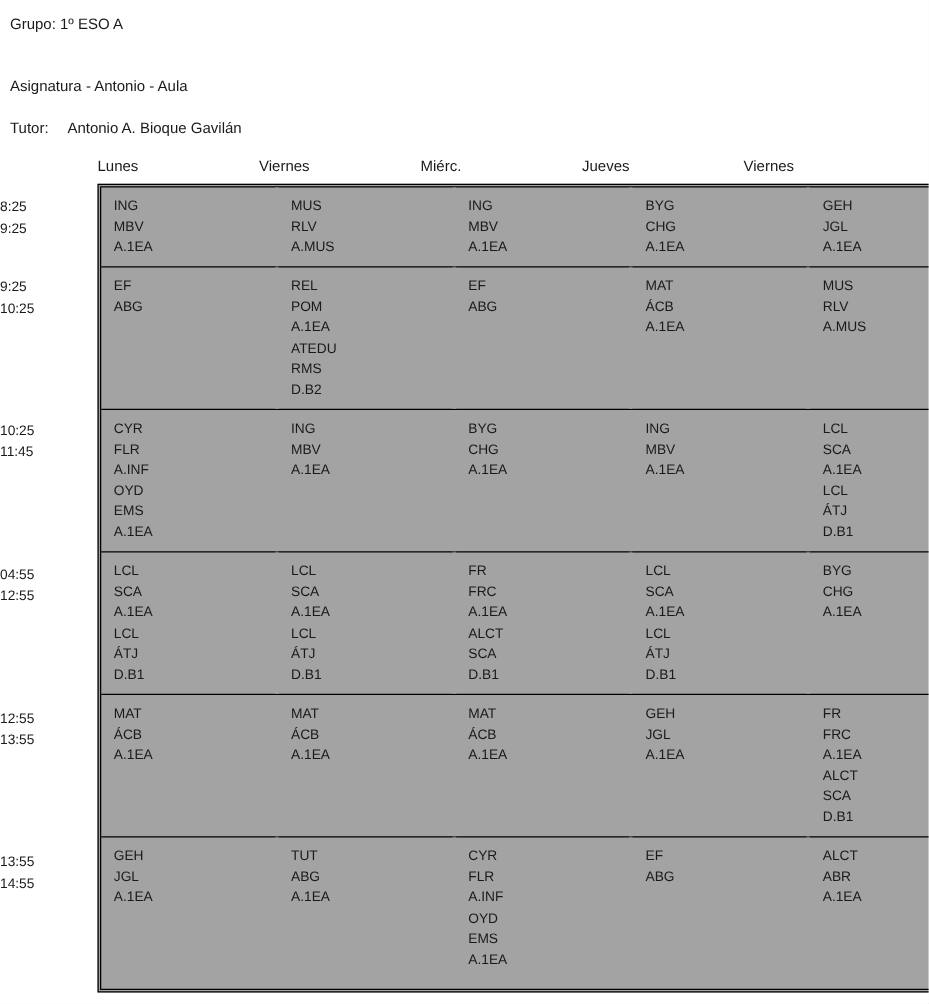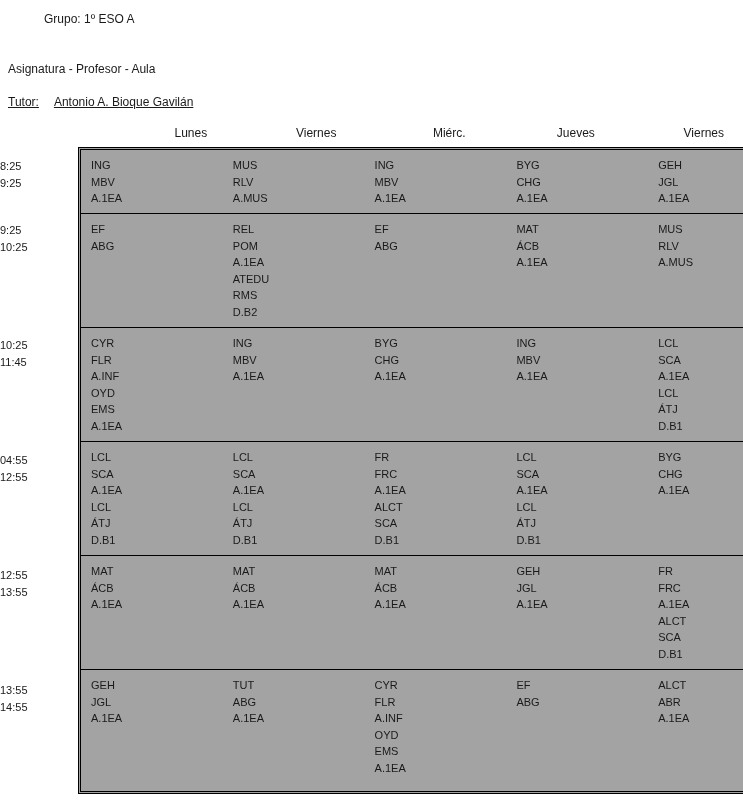--- a/index.html
+++ b/index.html
@@ -6,31 +6,31 @@
   html,body { background:#ffffff; }
   .sheet {
     position:relative;
     width:743px; height:803px;
     background:#ffffff;
     color:#1a1a1a;
     font-family:"Liberation Sans", sans-serif;
     overflow:hidden;
   }
   .hdr-line { position:absolute; left:8px; font-size:12px; color:#1a1a1a; }
-  .group-line    { top:12px;margin-left:36px; }
+  .group-line    { top:12px; }
   .subject-line  { top:62px; }
-  .tutor-line    { top:95px;text-decoration:underline; }
+  .tutor-line    { top:95px; }
   .tutor-name    { margin-left:15px; }
 
   .days-row {
     position:absolute; top:126px; left:78px; width:646px;
     display:flex;
   }
   .day-h {
-    flex:1 1 0; text-align:right;
+    flex:1 1 0; text-align:left;
     font-size:12px; color:#1a1a1a;
   }
 
   .board { position:absolute; top:147px; left:0; display:flex; }
   .times-col { width:78px; padding-top:11px; }
   .time-slot { padding-right:36px; font-size:11px; line-height:16.5px; }
   .ts-1 { height:64px; }
   .ts-m { height:115px; }
   .ts-6 { height:112px; }
 
@@ -54,21 +54,21 @@
     color:#1a1a1a;
   }
   .cell:first-child { border-left:none; }
 </style>
 </head>
 <body>
 
 <div class="sheet">
 
   <div class="hdr-line group-line">Grupo: 1º ESO A</div>
-  <div class="hdr-line subject-line">Asignatura - Profesor - Aula</div>
+  <div class="hdr-line subject-line">Asignatura - Antonio - Aula</div>
   <div class="hdr-line tutor-line">
     <span>Tutor:</span><span class="tutor-name">Antonio A. Bioque Gavilán</span>
   </div>
 
   <div class="days-row">
     <div class="day-h">Lunes</div>
     <div class="day-h">Viernes</div>
     <div class="day-h">Miérc.</div>
     <div class="day-h">Jueves</div>
     <div class="day-h">Viernes</div>

